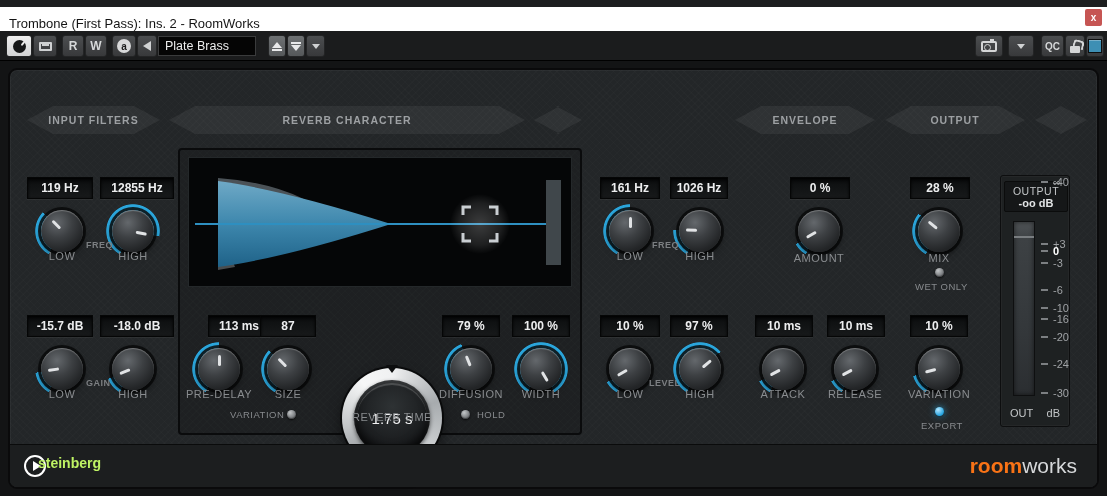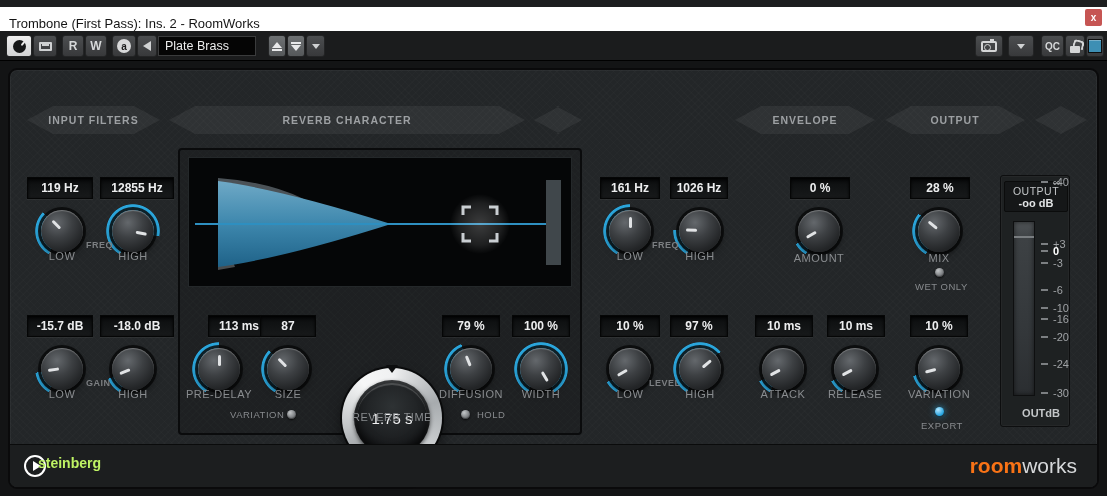--- a/index.html
+++ b/index.html
@@ -130,21 +130,21 @@
   #channel .zero { position:absolute; left:0; right:0; top:14px; height:2px; background:#797d80; }
   .tick { position:absolute; left:40px; width:28px; display:flex; align-items:center; gap:5px;
           color:#9fa2a5; font-size:11px; }
   .tick .dash { width:7px; height:2px; background:#7c7f82; flex:0 0 auto; }
   .tick.zero-t { color:#fff; font-weight:bold; }
   .tick:nth-of-type(1){top:44px} .tick:nth-of-type(2){top:54px} .tick:nth-of-type(3){top:62px}
   .tick:nth-of-type(4){top:69px} .tick:nth-of-type(5){top:81px} .tick:nth-of-type(6){top:108px}
   .tick:nth-of-type(7){top:126px} .tick:nth-of-type(8){top:137px} .tick:nth-of-type(9){top:155px}
   .tick:nth-of-type(10){top:182px} .tick:nth-of-type(11){top:211px}
   #meterfoot { position:absolute; left:0; bottom:7px; width:100%; display:flex;
-               justify-content:flex-end; padding:0 9px; color:#c3c6c8; font-size:11px;font-weight:bold; }
+               justify-content:space-between; padding:0 9px; color:#c3c6c8; font-size:11px; }
 
   
   #pfooter { position:absolute; left:0; right:0; bottom:0; height:43px; background:#1c1e1f;
              border-top:1px solid #0a0b0b; border-radius:0 0 7px 7px; }
   .logo { position:absolute; left:14px; top:10px; width:22px; height:22px; border:2px solid #fff;
           border-radius:50%; }
   .logo::after { content:''; position:absolute; left:7px; top:4px; width:0; height:0;
                  border-top:5px solid transparent; border-bottom:5px solid transparent;
                  border-left:8px solid #fff; }
   .brand { position:absolute; left:28px; top:10px; color:#bef264; font-size:14px; font-weight:bold; }

